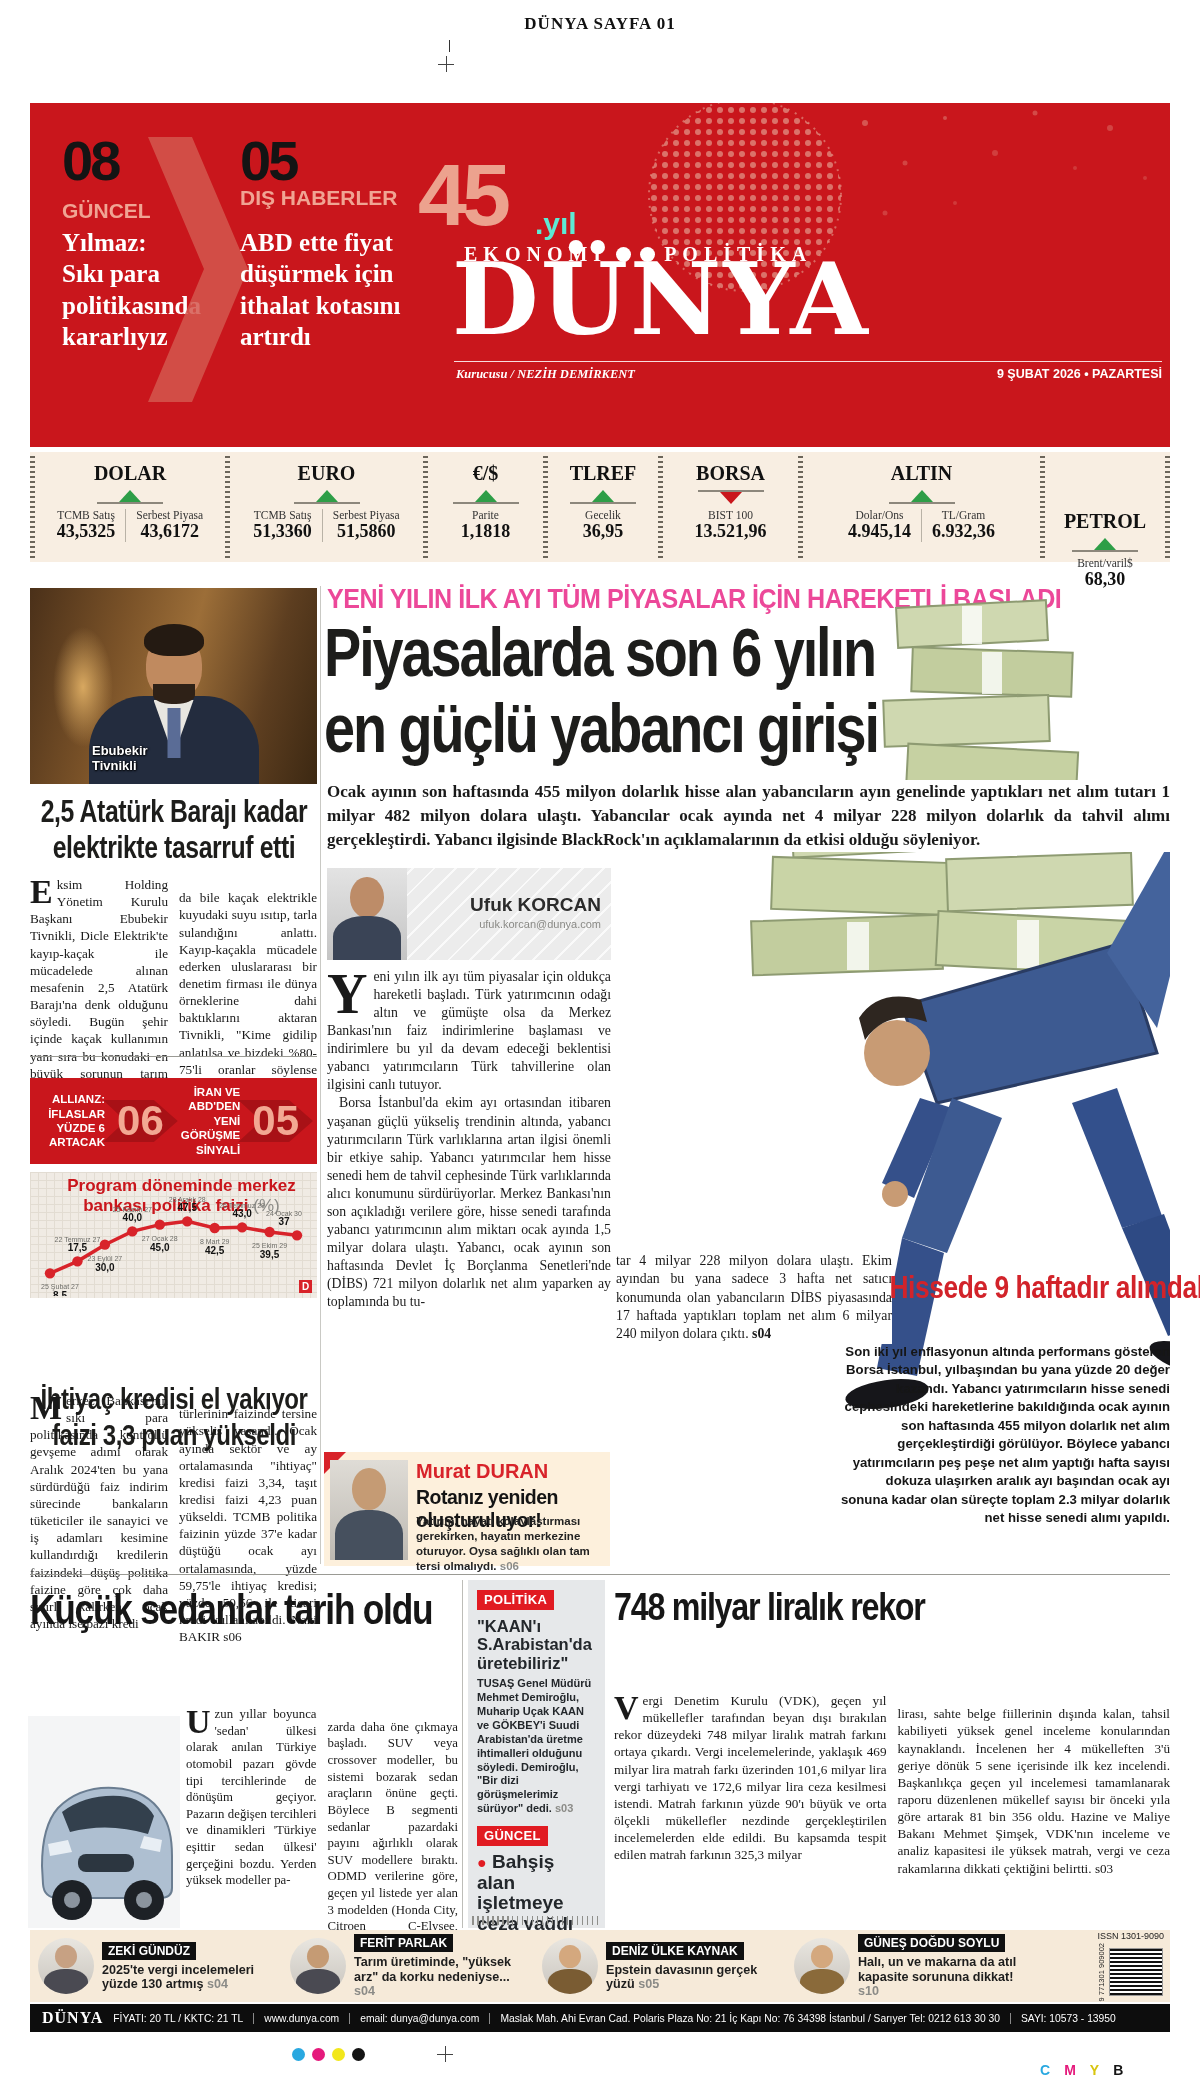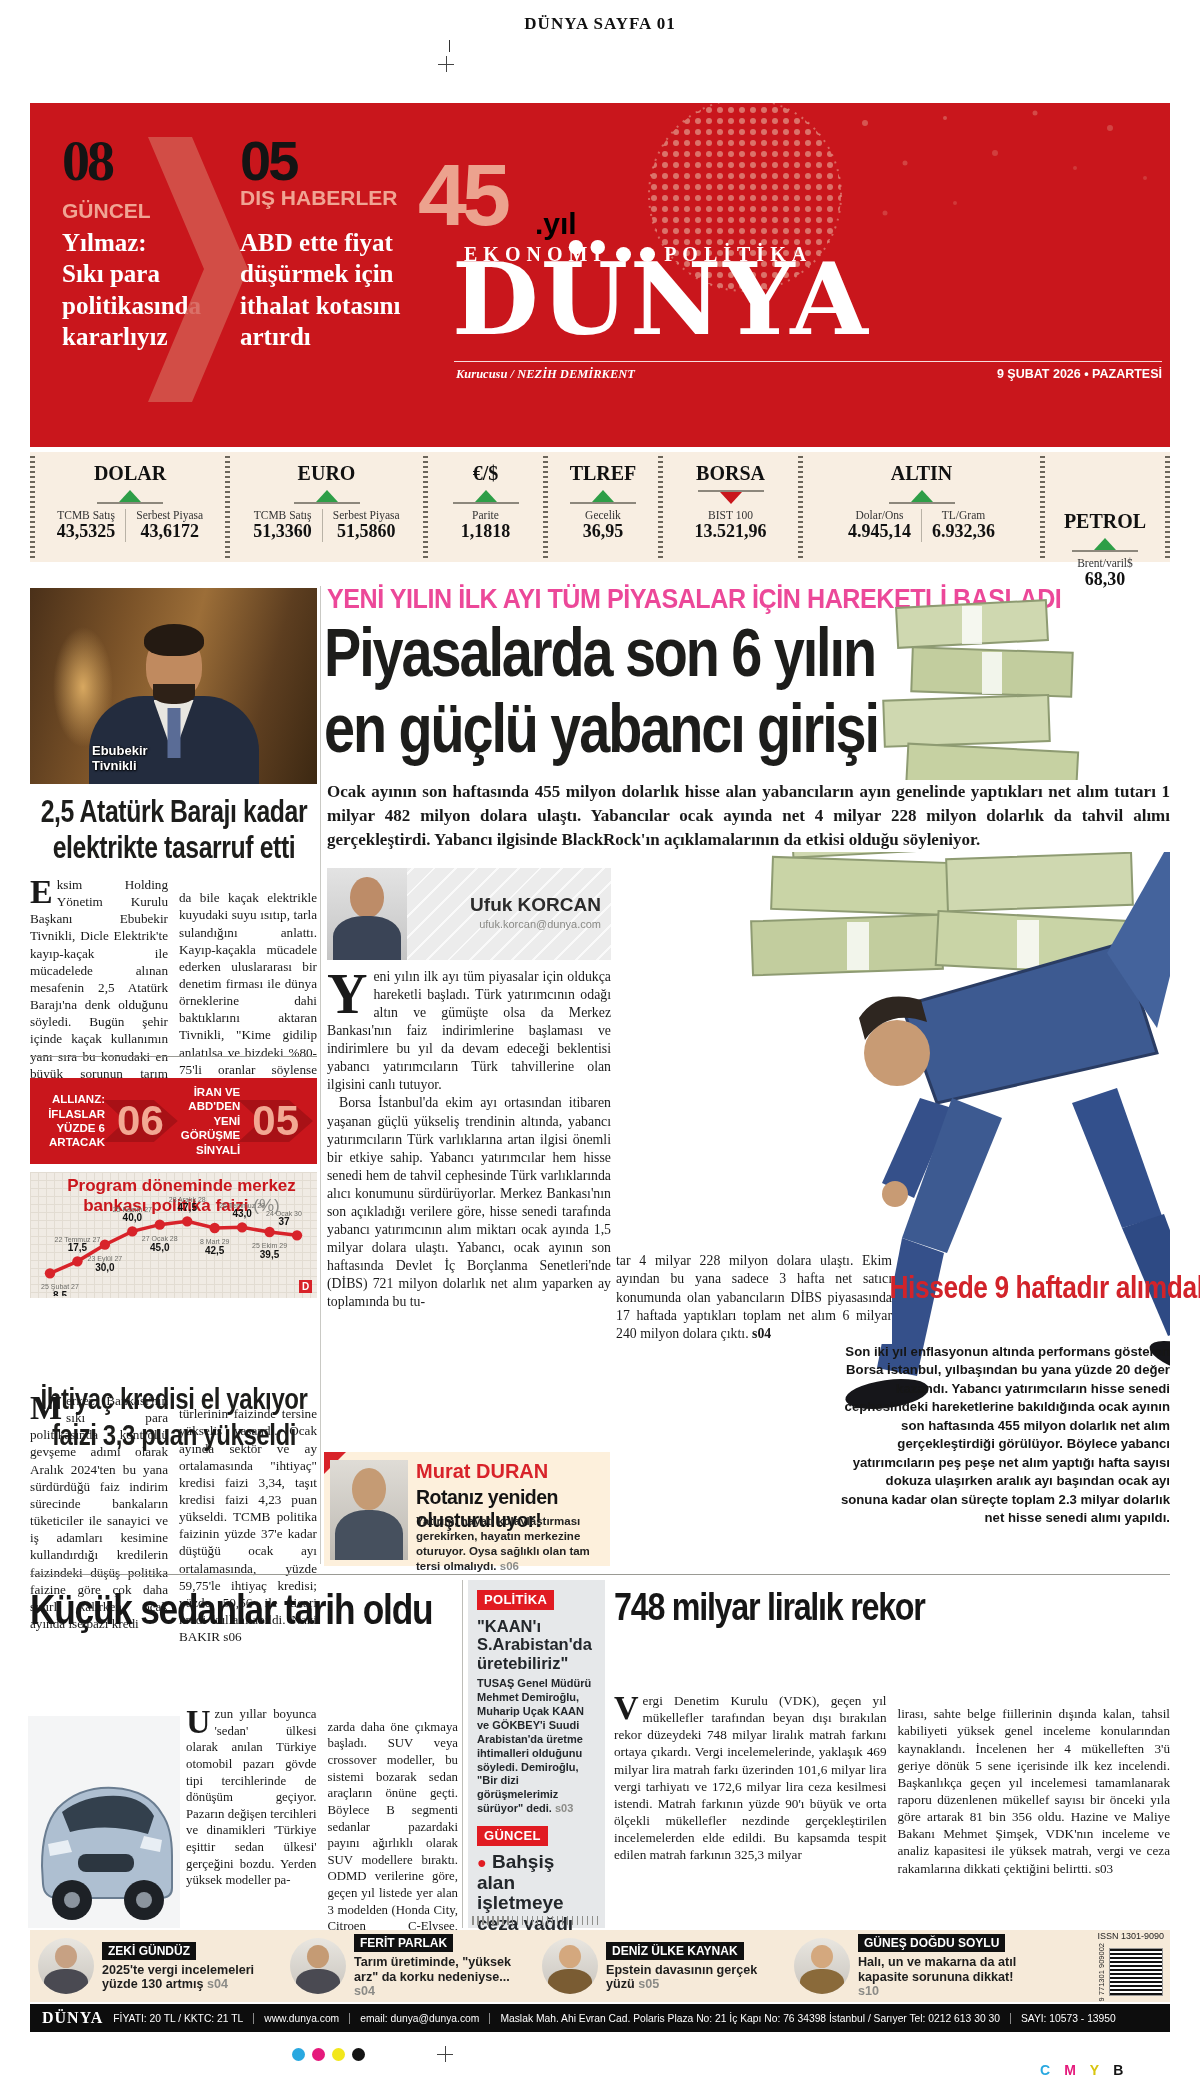--- a/index.html
+++ b/index.html
@@ -17,21 +17,21 @@
   .cross::before{content:"";position:absolute;left:0;right:0;top:50%;height:1px;background:#444;}
   .cross::after{content:"";position:absolute;top:0;bottom:0;left:50%;width:1px;background:#444;}
   
   .masthead{position:absolute;left:30px;top:103px;width:1140px;height:344px;background:#c9161c;overflow:hidden;}
   .promo-num{position:absolute;font-size:56px;font-weight:bold;letter-spacing:-3px;color:#141414;line-height:1;}
   .promo-sec{position:absolute;font-size:21px;font-weight:bold;color:#f0a493;}
   .promo-text{position:absolute;font-family:"Liberation Serif",serif;font-weight:bold;
     font-size:25px;line-height:1.25;color:#fff;}
   .chev{position:absolute;left:118px;top:34px;}
   .m45{position:absolute;left:388px;top:48px;font-size:88px;font-weight:bold;letter-spacing:-5px;color:#eca28e;line-height:1;}
-  .myil{position:absolute;left:505px;top:104px;font-size:30px;font-weight:bold;color:#000000;}
+  .myil{position:absolute;left:505px;top:104px;font-size:30px;font-weight:bold;color:#5eead4;}
   .tagline{position:absolute;left:434px;top:140px;display:flex;align-items:center;gap:9px;}
   .tagline .tg{font-family:"Liberation Serif",serif;font-weight:bold;font-size:20px;letter-spacing:6px;color:#fff;}
   .tdot{width:15px;height:15px;border-radius:50%;background:#fff;display:inline-block;}
   .mlogo{position:absolute;left:422px;top:146px;font-family:"DejaVu Serif",serif;font-weight:bold;
     font-size:100px;line-height:1;color:#fff;letter-spacing:2px;}
   .mrule{position:absolute;left:424px;right:8px;top:258px;height:1px;background:rgba(255,255,255,.85);}
   .mfounder{position:absolute;left:426px;top:264px;font-family:"Liberation Serif",serif;
     font-style:italic;font-weight:bold;font-size:12.5px;color:#fff;}
   .mdate{position:absolute;right:8px;top:264px;font-size:12.5px;font-weight:bold;color:#fff;}
   
@@ -187,21 +187,21 @@
 </head>
 <body>
 
 <div id="page">
 
   <div class="top-label">DÜNYA SAYFA 01</div>
   <div class="regtick"></div>
   <div class="cross" style="left:438px;top:56px;"></div>
 
   <div class="masthead">
-    <div class="promo-num" style="left:32px;top:30px;font-family:Liberation Serif, serif;">08</div>
+    <div class="promo-num" style="left:32px;top:30px;">08</div>
     <div class="promo-sec" style="left:32px;top:96px;">GÜNCEL</div>
     <div class="promo-text preline" style="left:32px;top:124px;width:160px;">Yılmaz:
 Sıkı para
 politikasında
 kararlıyız</div>
     <svg class="chev" width="100" height="265" viewBox="0 0 100 265">
       <polygon points="0,0 44,0 100,132 44,265 0,265 56,132" fill="#d4574e" opacity="0.85"></polygon>
     </svg>
     <div class="promo-num" style="left:210px;top:30px;">05</div>
     <div class="promo-sec" style="left:210px;top:83px;">DIŞ HABERLER</div>

